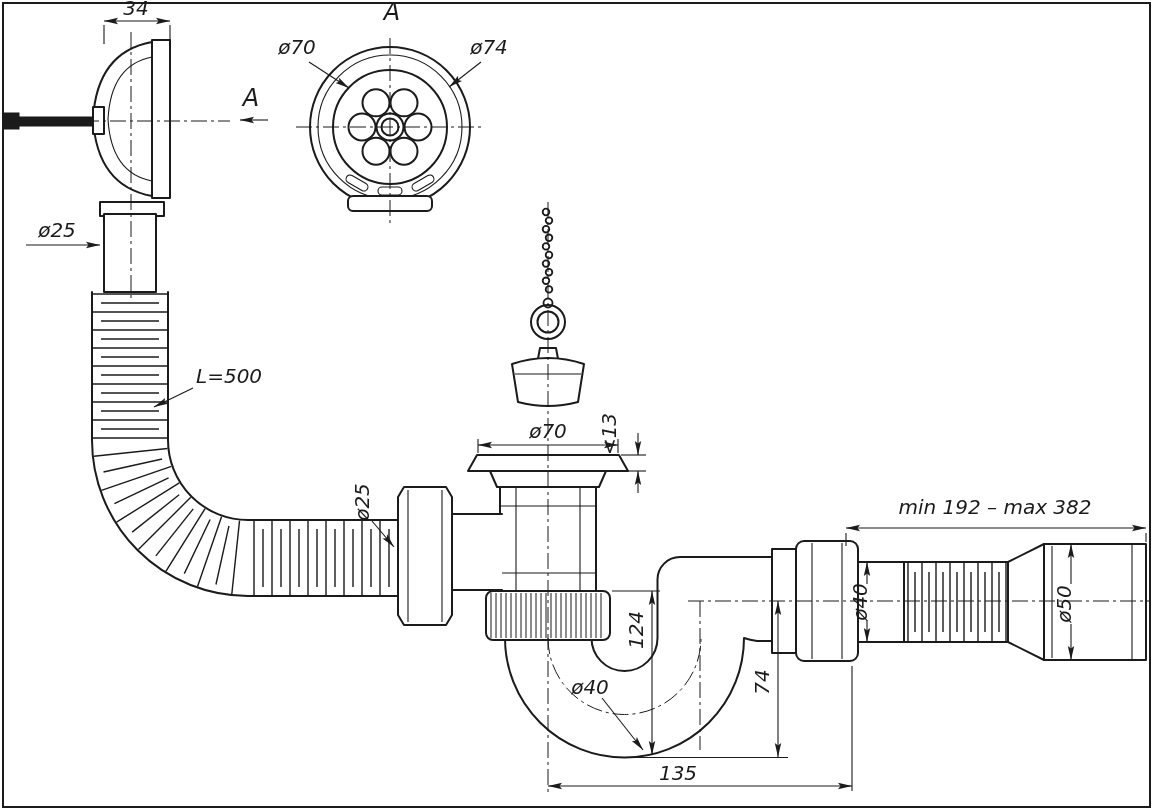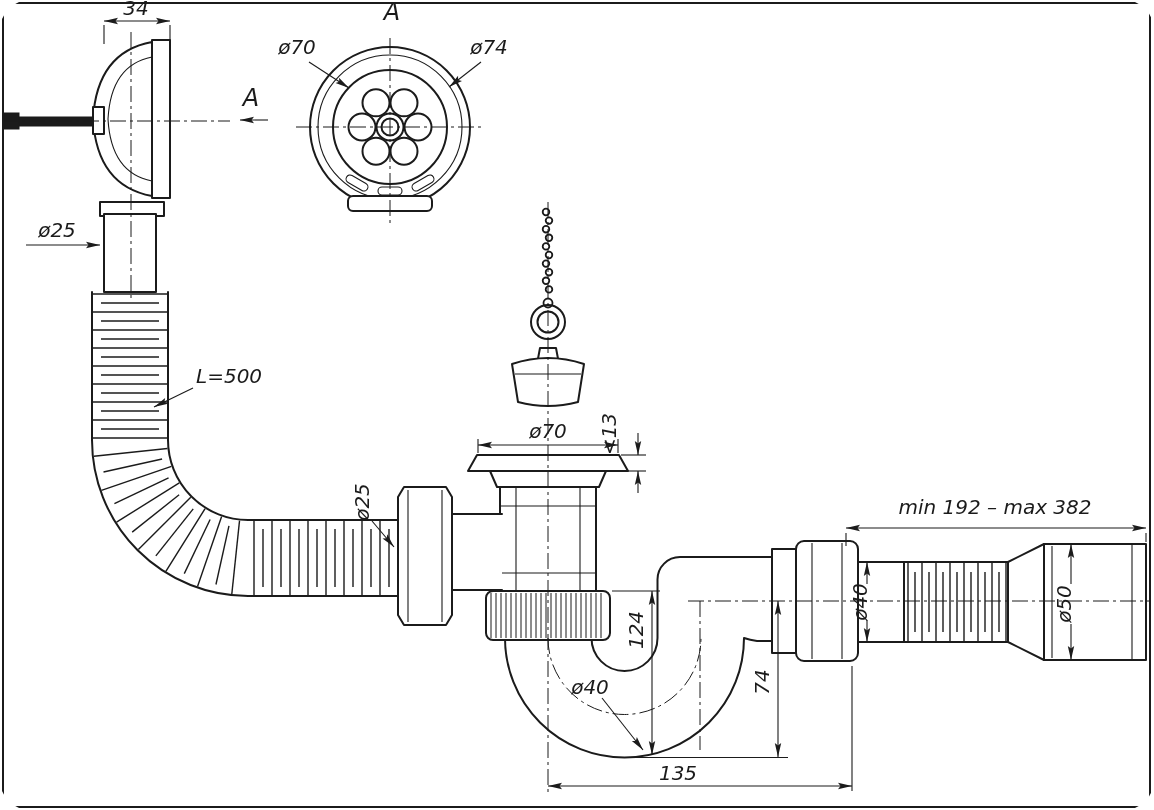--- a/index.html
+++ b/index.html
@@ -1,16 +1,16 @@
 <!DOCTYPE html>
 <html><head>
 <meta charset="utf-8">
 <style>
   html,body{margin:0;padding:0;background:#fff;}
-  #stage{width:1154px;height:810px;background:#ffffff;position:relative;overflow:hidden;border-radius:30px;}
+  #stage{width:1154px;height:810px;background:#ffffff;position:relative;overflow:hidden;}
   svg{display:block;}
   .part{fill:#ffffff;stroke:#1b1b1b;stroke-width:2;stroke-linejoin:round;}
   .edge{fill:none;stroke:#1b1b1b;stroke-width:2;stroke-linecap:round;}
   .thin{fill:none;stroke:#1b1b1b;stroke-width:1.1;}
   .rib{fill:none;stroke:#1b1b1b;stroke-width:1.4;}
   .knl{fill:none;stroke:#1b1b1b;stroke-width:1;}
   .cl{fill:none;stroke:#1b1b1b;stroke-width:1;stroke-dasharray:16 4 3 4;}
   .dim{fill:none;stroke:#1b1b1b;stroke-width:1.1;}
   .blk{fill:#1b1b1b;stroke:#1b1b1b;stroke-width:1;}
   .t{font:italic 20px "DejaVu Sans",sans-serif;fill:#1b1b1b;stroke:none;}

